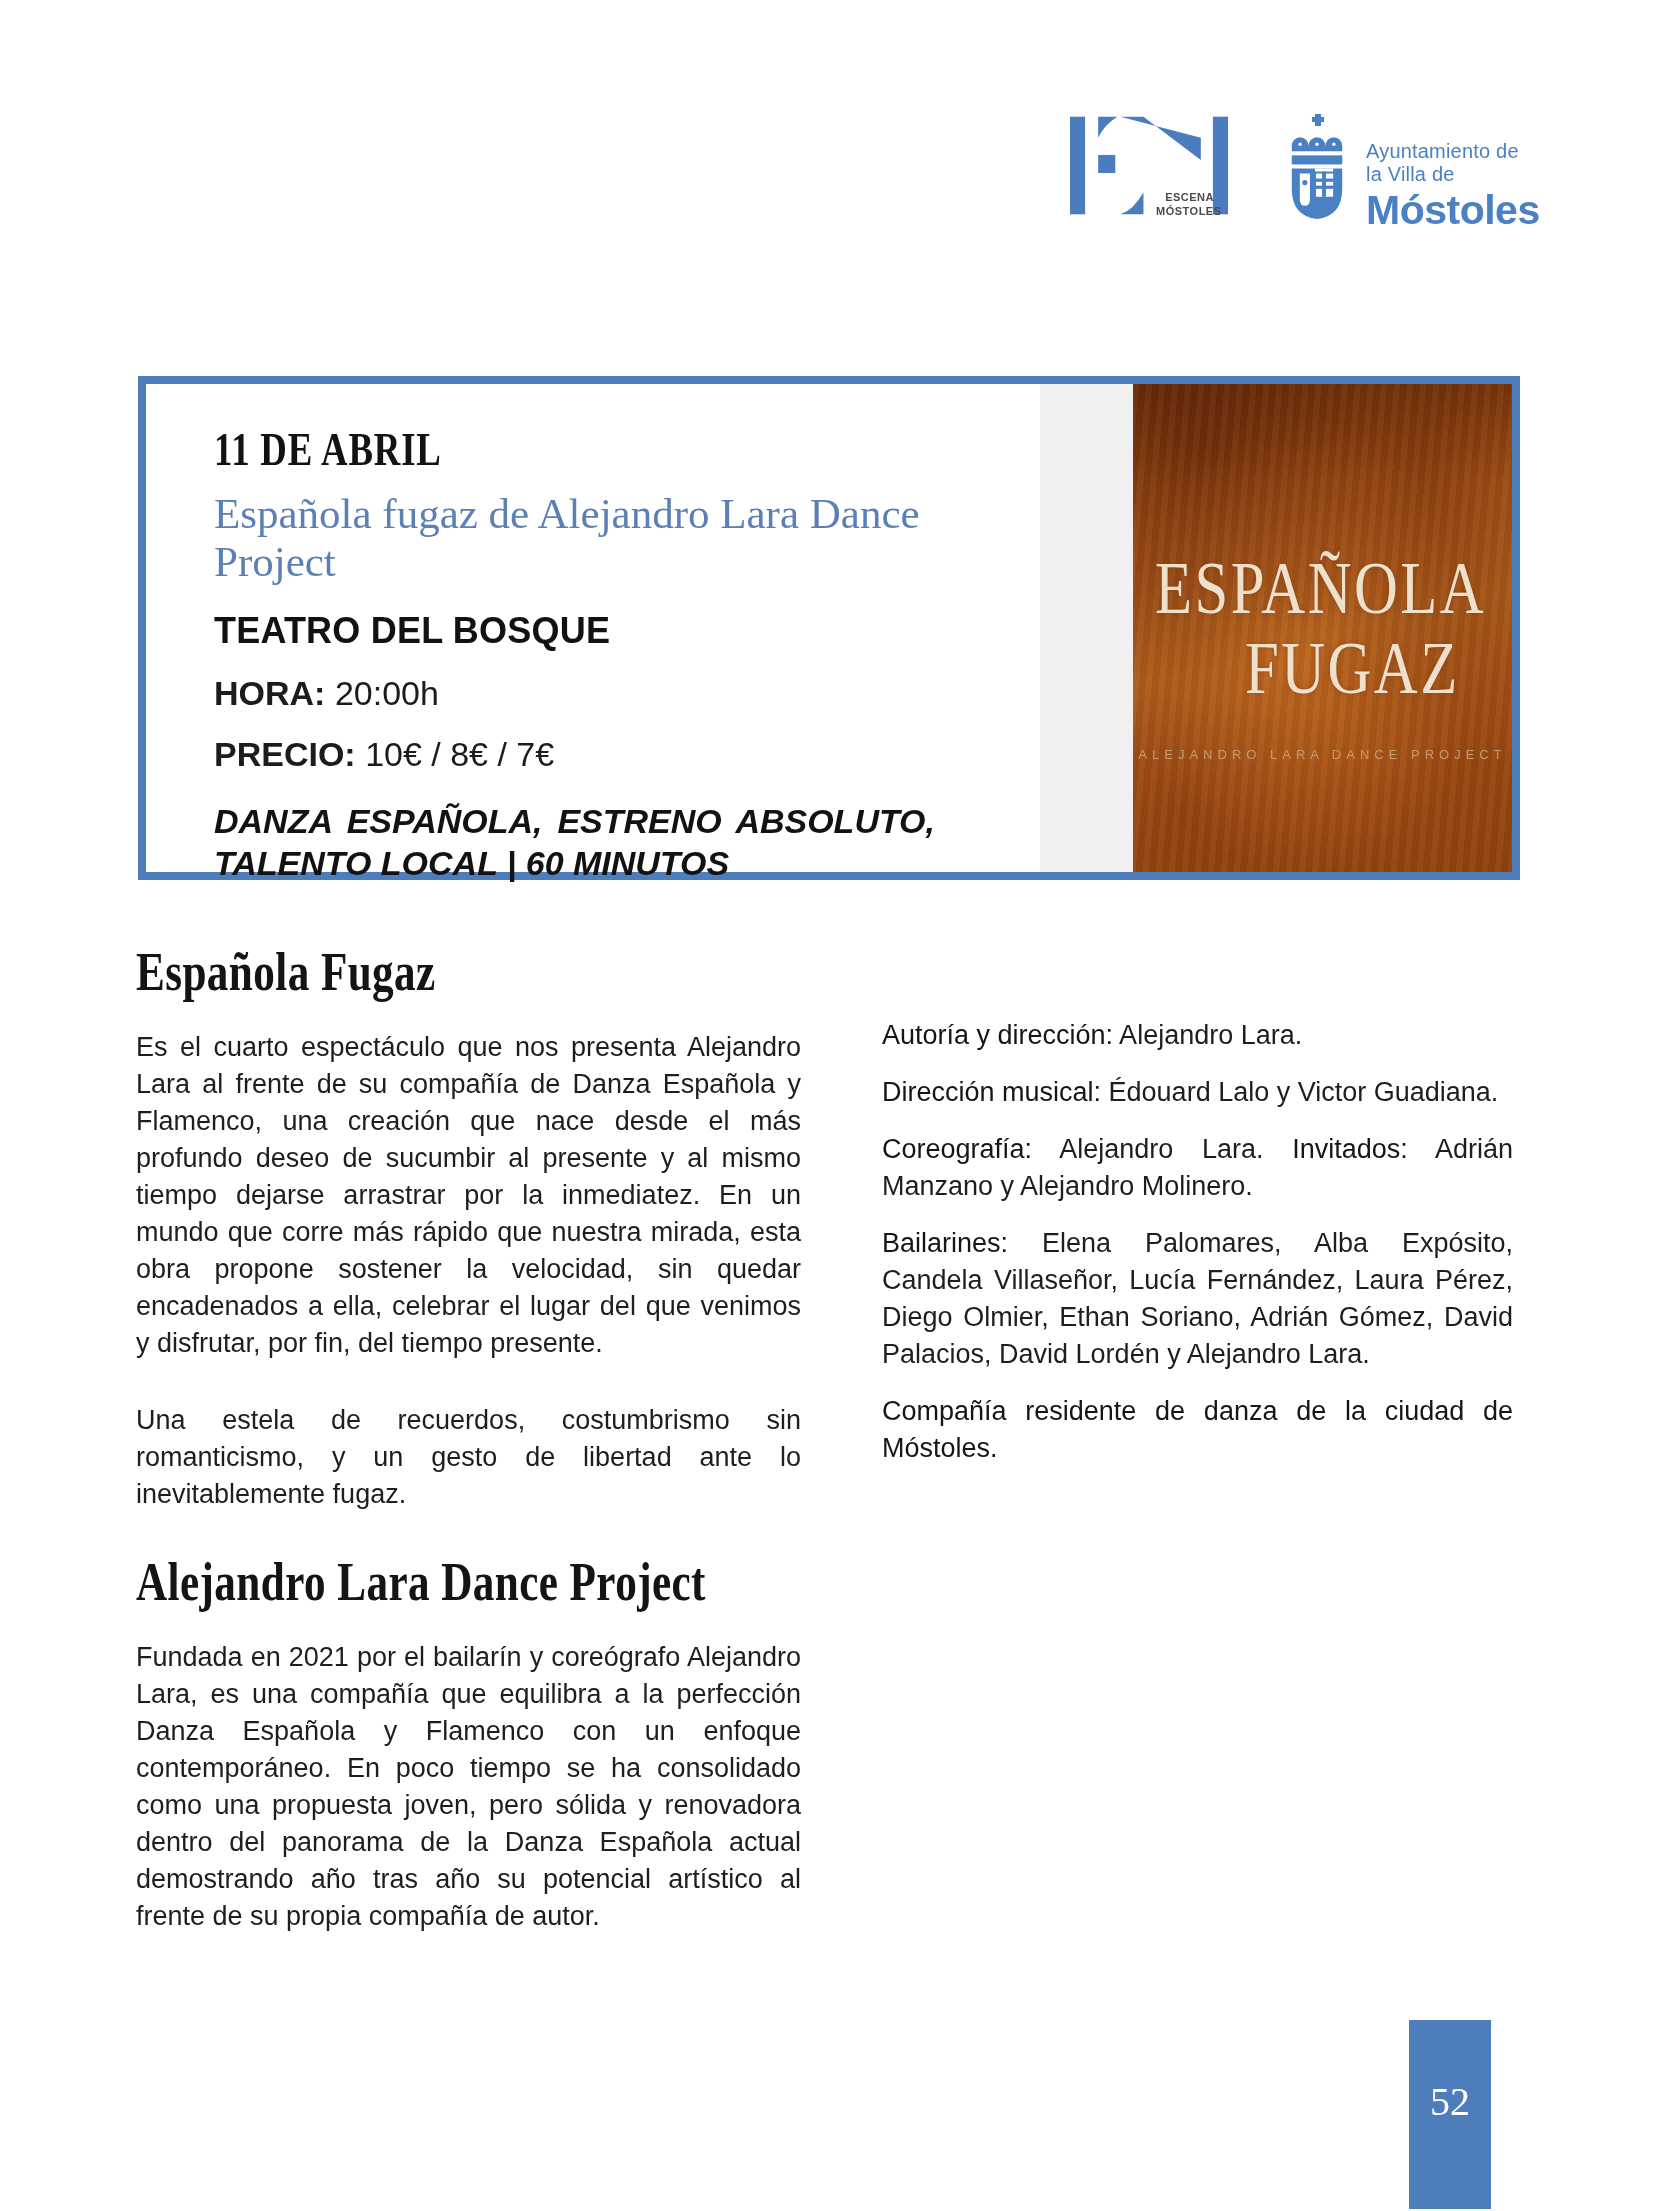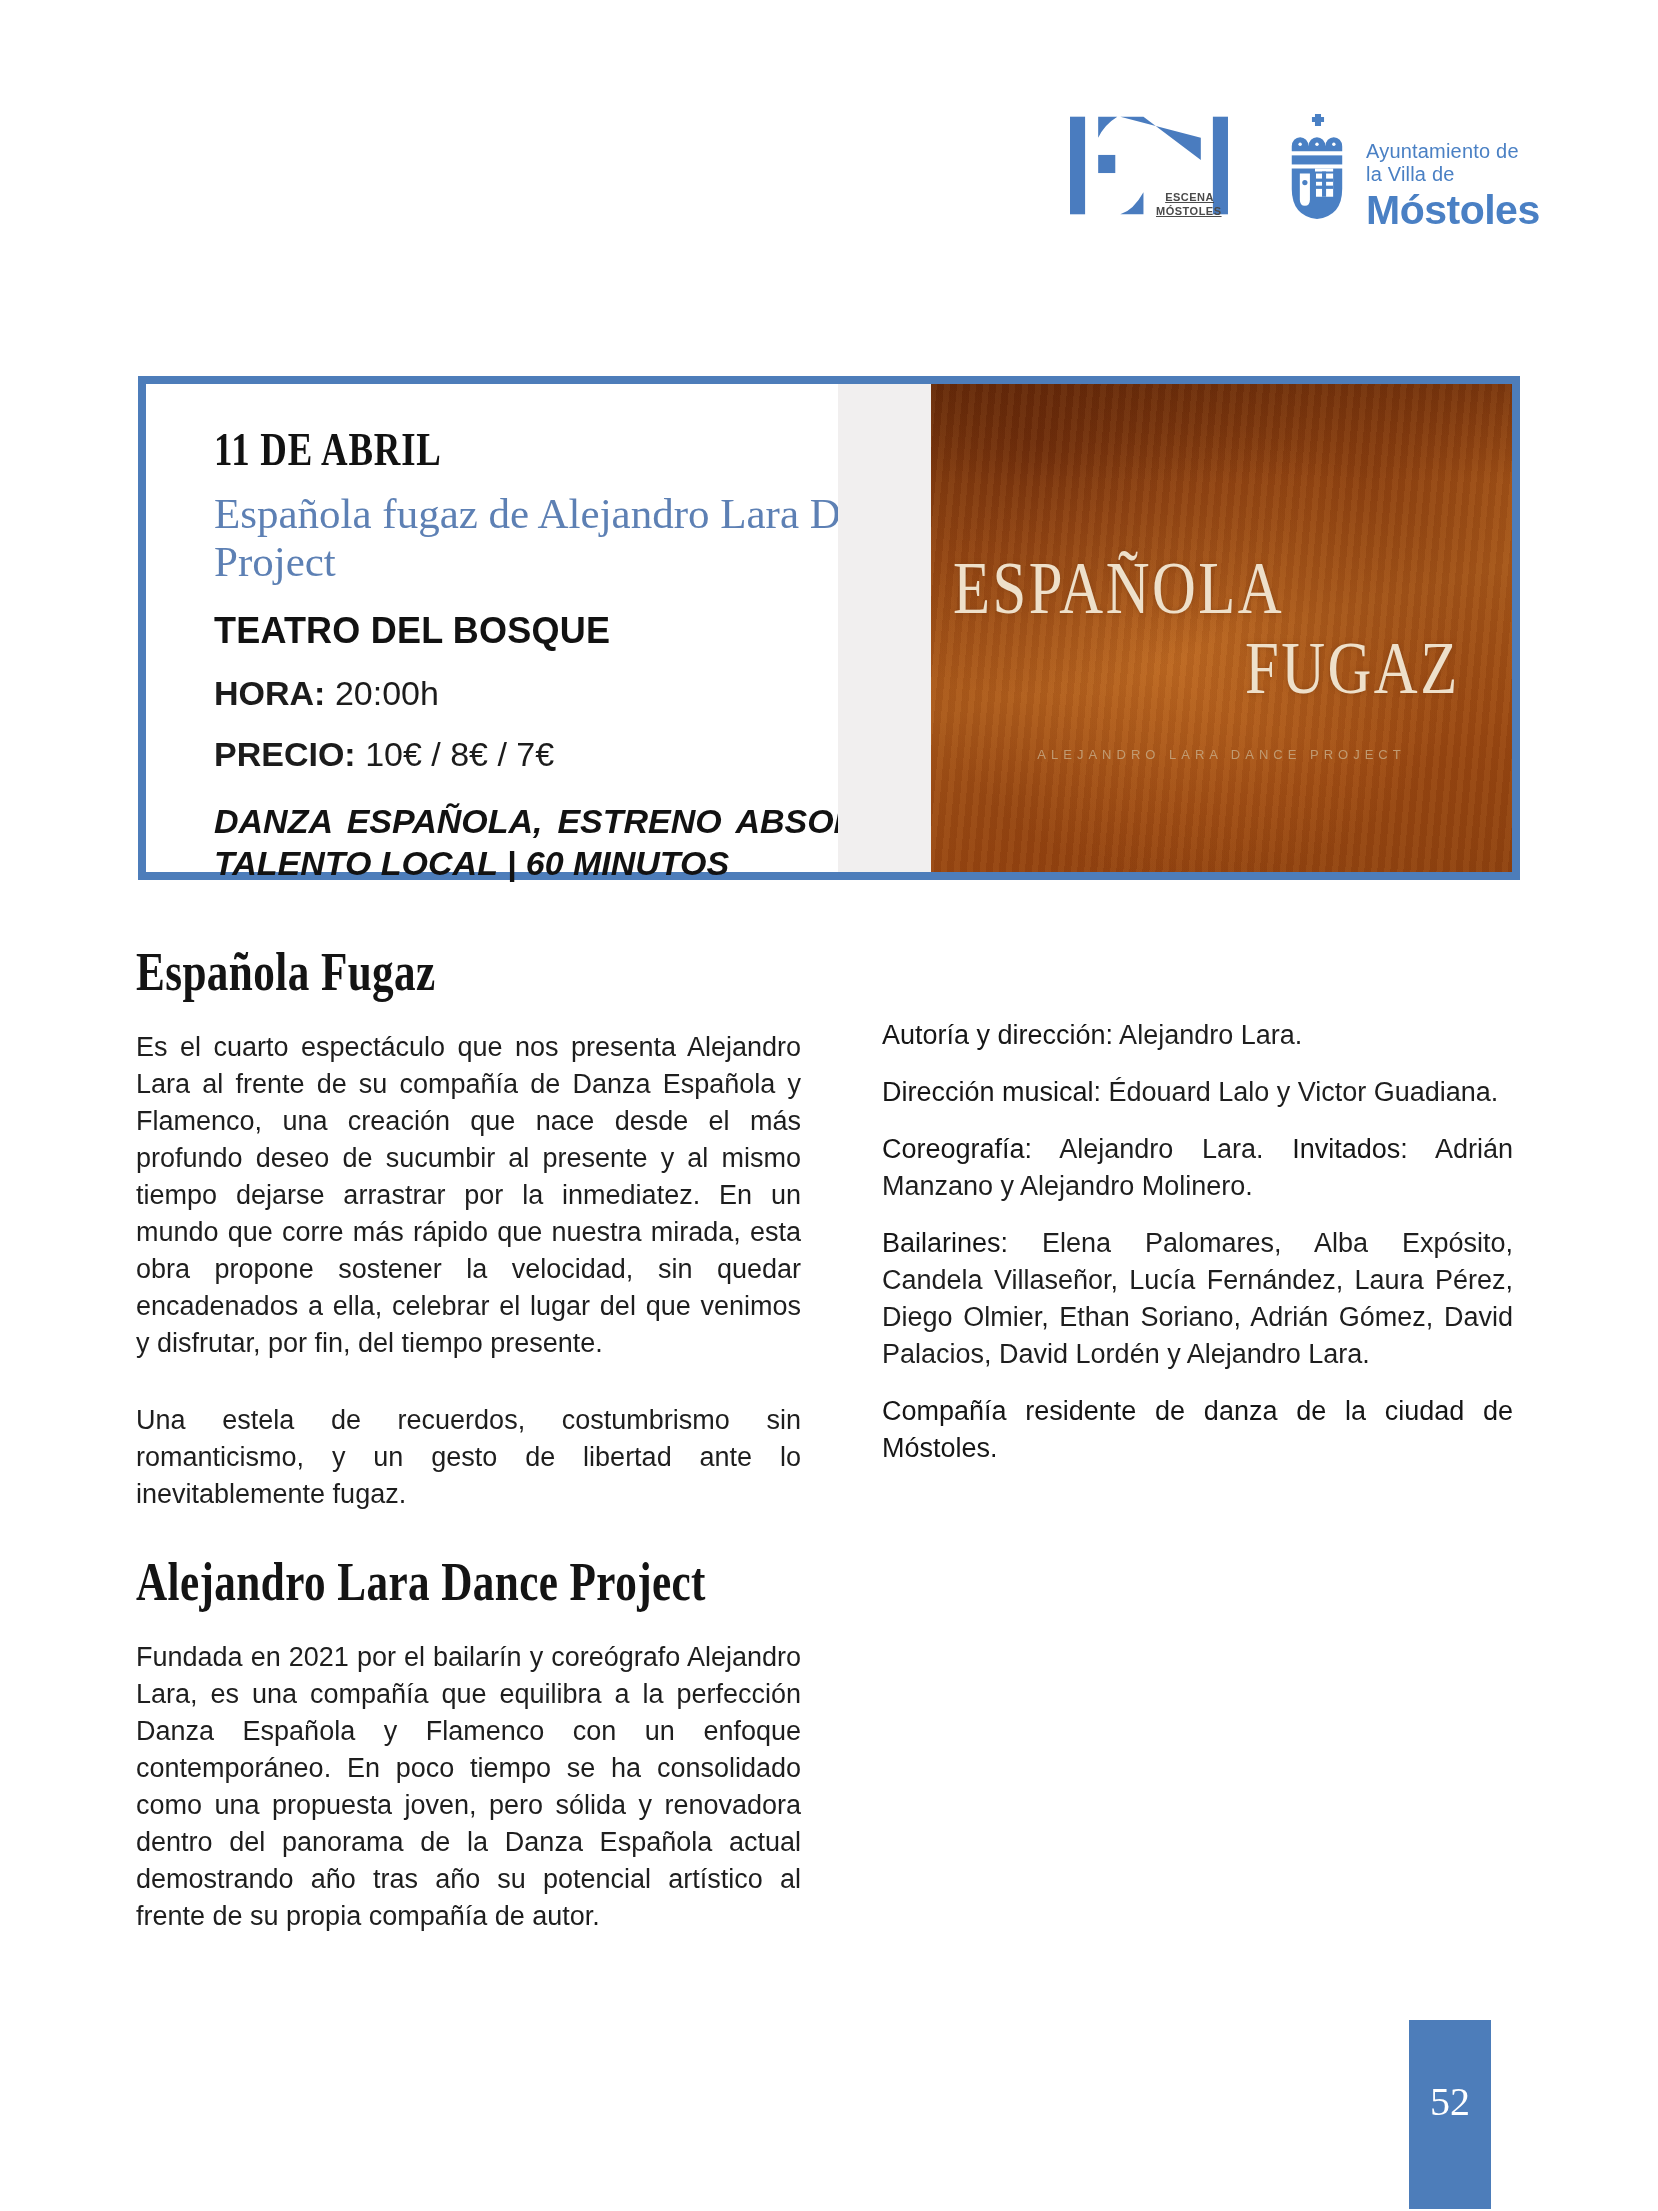--- a/index.html
+++ b/index.html
@@ -8,30 +8,30 @@
     --ink:#1e1e1e;
   }
   html,body{margin:0;padding:0;}
   body{background:#ffffff;font-family:"Liberation Sans",sans-serif;}
   .page{position:relative;width:1659px;height:2212px;background:#ffffff;overflow:hidden;}
 
   
   .logos{position:absolute;left:1070px;top:114px;display:flex;gap:55px;align-items:flex-start;}
   .em-logo{position:relative;width:161px;height:104px;}
   .em-caption{position:absolute;left:86px;top:76px;width:58px;text-align:right;
-    font-size:11px;line-height:14px;font-weight:bold;color:#4a4a4a;letter-spacing:0.5px;text-decoration:underline;}
+    font-size:11px;line-height:14px;font-weight:bold;color:#4a4a4a;letter-spacing:0.5px;}
   .ayto-logo{position:relative;width:234px;height:111px;}
   .ayto-text{position:absolute;left:80px;top:26px;}
   .ayto-pre{font-size:20px;color:var(--logo-blue);letter-spacing:0.2px;}
   .ayto-city{font-size:41px;font-weight:bold;color:var(--logo-blue);letter-spacing:-0.5px;margin-top:1px;}
 
   
   .event-card{position:absolute;left:138px;top:376px;width:1382px;height:504px;
     border:8px solid var(--accent);box-sizing:border-box;display:flex;background:#fff;}
-  .event-info{width:692px;padding:42px 12px 0 68px;box-sizing:border-box;flex:none;}
+  .event-info{width:894px;padding:42px 12px 0 68px;box-sizing:border-box;flex:none;}
   .event-date{margin:0;font-family:"Liberation Serif",serif;font-weight:bold;font-size:46px;
     line-height:48px;color:#121212;transform:scaleX(.8);transform-origin:left;letter-spacing:1px;white-space:nowrap;}
   .event-title{margin:16px 0 0 0;width:756px;font-family:"Liberation Serif",serif;font-weight:normal;
     font-size:43px;line-height:48px;color:#5d80b4;}
   .event-venue{margin:24px 0 0 0;font-size:36px;font-weight:bold;color:#121212;letter-spacing:0.2px;}
   .event-meta{margin:22px 0 0 0;font-size:34px;color:#1c1c1c;}
   .event-meta .lbl{font-weight:bold;}
   .event-tags{margin:26px 0 0 0;width:721px;font-size:34px;line-height:42px;font-weight:bold;
     color:#121212;text-align:justify;font-style:italic;}
 

